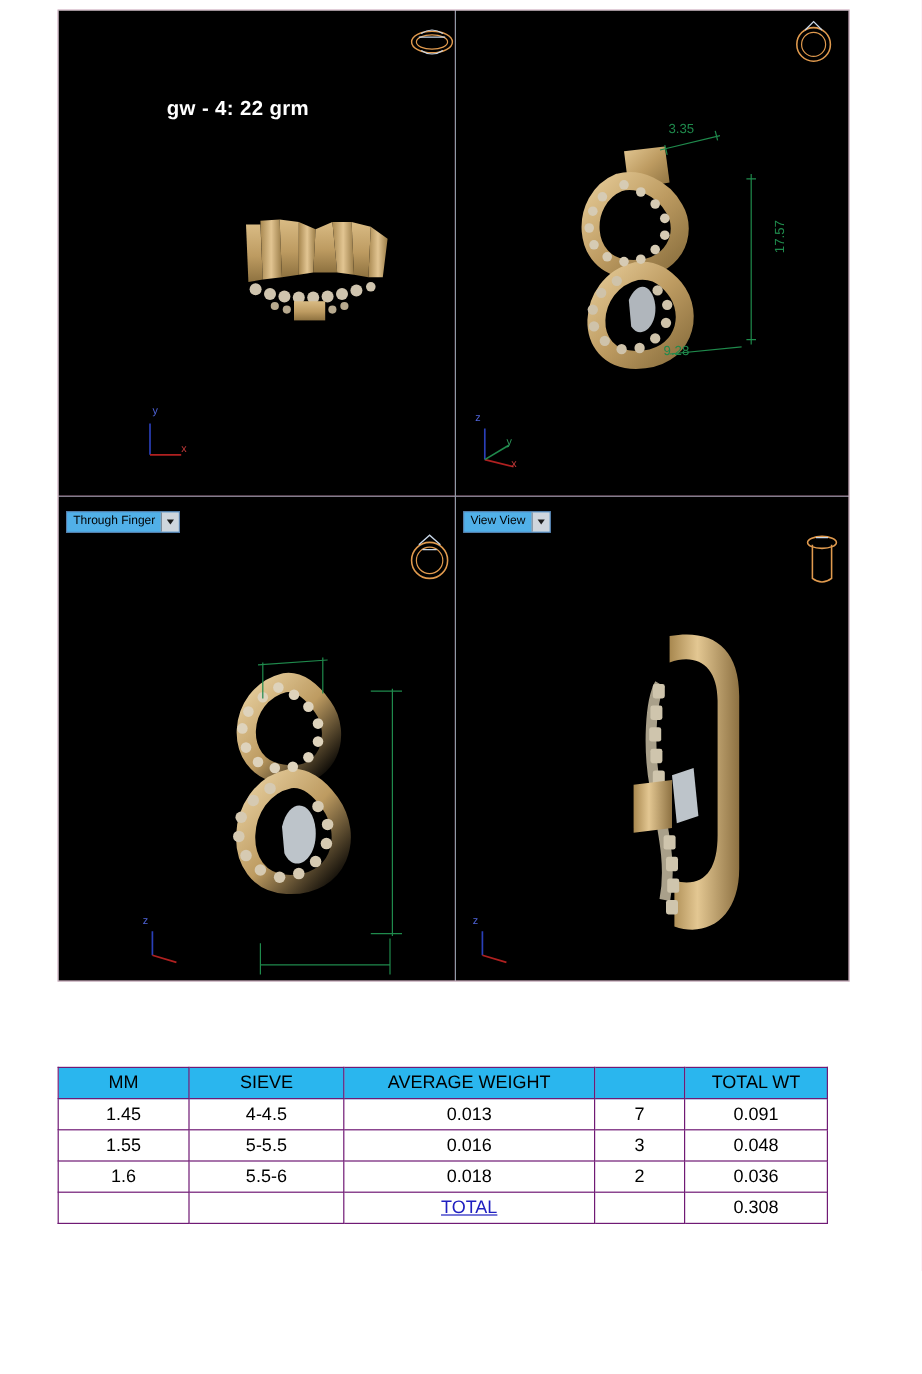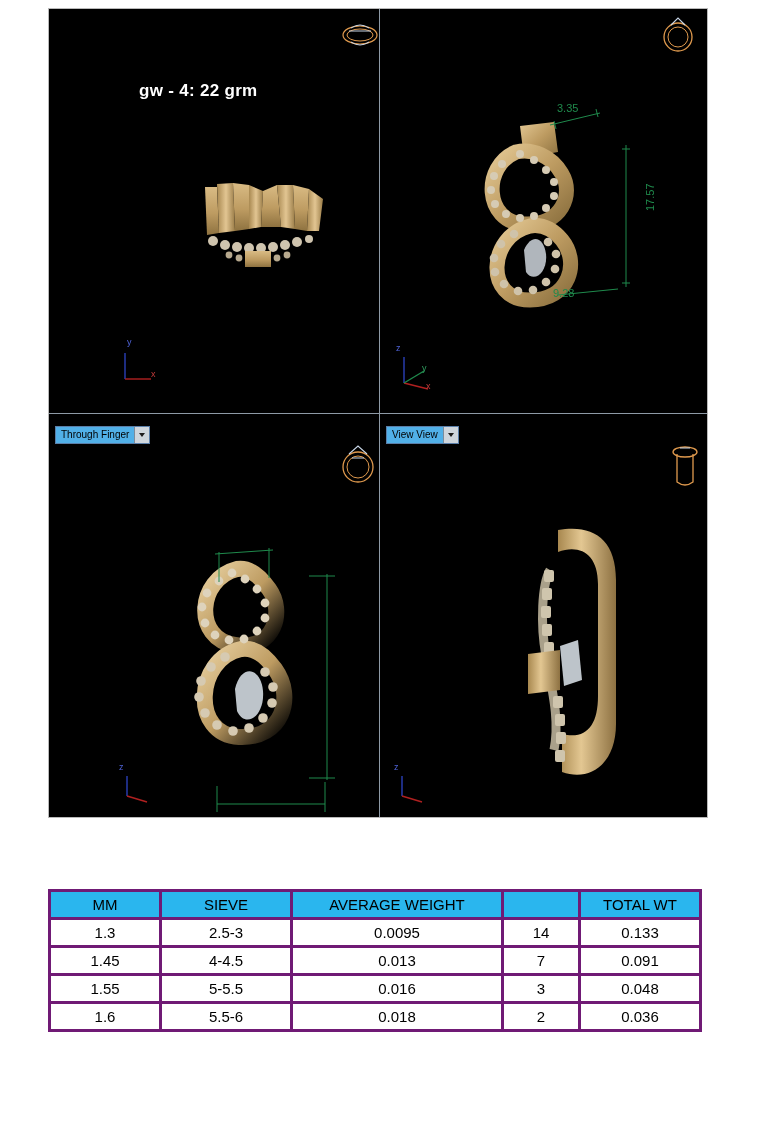--- a/index.html
+++ b/index.html
@@ -129,21 +129,21 @@
 
   
   #spec-table {
     position: absolute;
     left: 48px;
     top: 889px;
     border-collapse: collapse;
     font-size: 15px;
   }
   #spec-table td, #spec-table th {
-    border: 3px solid #701a75;
+    border: 1px solid #701a75;
     text-align: center;
     height: 25px;
     padding: 0 4px;
     font-weight: normal;
   }
   #spec-table thead th {
     background: #2ab6ee;
     color: #000000;
     font-size: 15px;
   }
@@ -442,41 +442,41 @@
     <tr>
       <th class="col-mm">MM</th>
       <th class="col-sieve">SIEVE</th>
       <th class="col-avg">AVERAGE WEIGHT</th>
       <th class="col-count"></th>
       <th class="col-total">TOTAL WT</th>
     </tr>
   </thead>
   <tbody>
     <tr>
-      <td>1.3</td>
-      <td>2.5-3</td>
-      <td>0.0095</td>
-      <td class="cell-count">14</td>
-      <td>0.133</td>
-    </tr>
-    <tr>
       <td>1.45</td>
       <td>4-4.5</td>
       <td>0.013</td>
       <td class="cell-count">7</td>
       <td>0.091</td>
     </tr>
     <tr>
       <td>1.55</td>
       <td>5-5.5</td>
       <td>0.016</td>
       <td class="cell-count">3</td>
       <td>0.048</td>
     </tr>
     <tr>
       <td>1.6</td>
       <td>5.5-6</td>
       <td>0.018</td>
       <td class="cell-count">2</td>
       <td>0.036</td>
     </tr>
+    <tr>
+      <td></td>
+      <td></td>
+      <td><span class="total-link">TOTAL</span></td>
+      <td></td>
+      <td>0.308</td>
+    </tr>
   </tbody>
 </table>
 
 </body></html>

